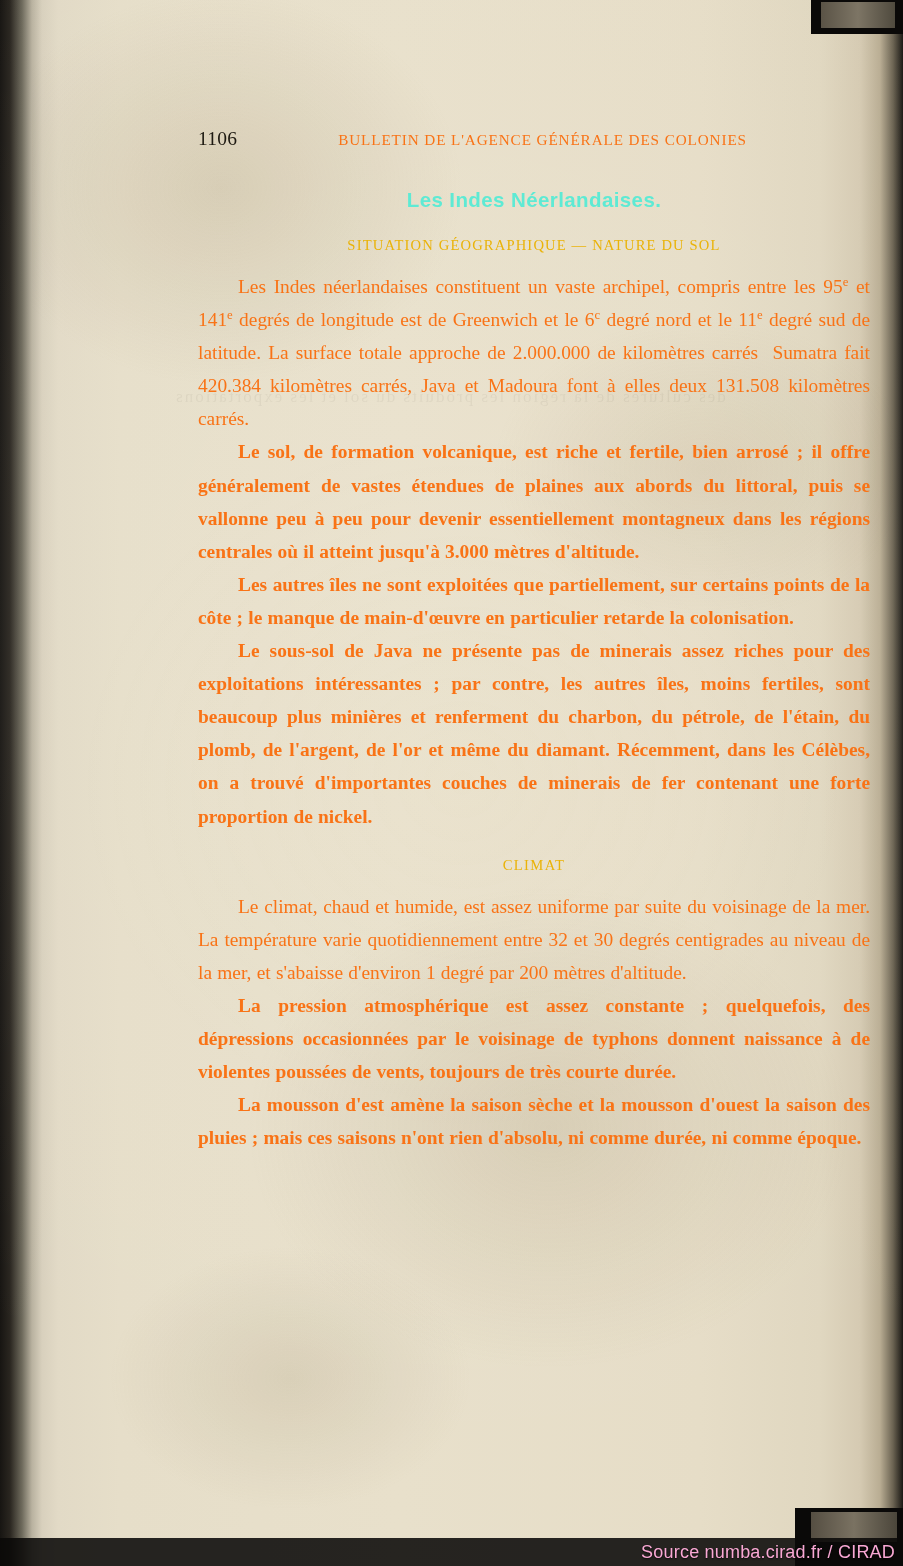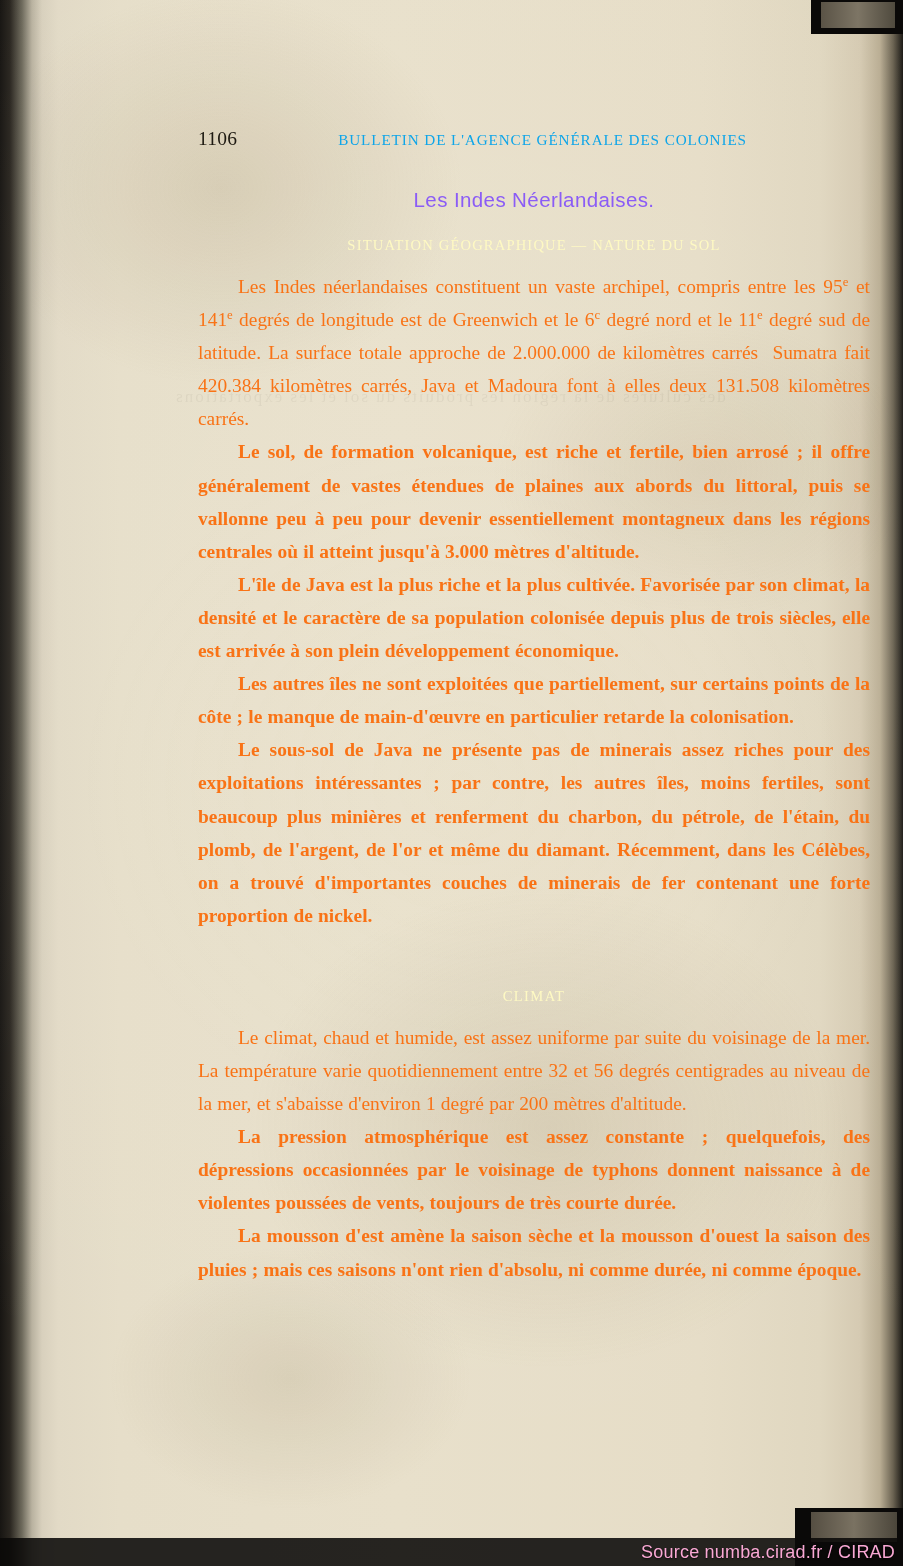--- a/index.html
+++ b/index.html
@@ -99,46 +99,46 @@
     letter-spacing: 0.2px;
     color: #1d1911;
   }
   .runhead-title {
     flex: 1;
     text-align: center;
     font-size: 15.2px;
     letter-spacing: 0.9px;
     font-variant: small-caps;
     text-transform: uppercase;
-    color: #0ea5e9;
+    color: #f97316;
     padding-right: 22px;
   }
 
   h1.doc-title {
     margin: 34px 0 0 0;
     text-align: center;
     font-family: "Liberation Sans", sans-serif;
     font-size: 20.5px;
-    font-weight: normal;
+    font-weight: bold;
     letter-spacing: 0.4px;
-    color: #8b5cf6;
+    color: #5eead4;
   }
 
   h2.section {
     margin: 25px 0 0 0;
     text-align: center;
     font-size: 14.6px;
     font-weight: normal;
     letter-spacing: 1.15px;
     text-transform: uppercase;
     font-variant: small-caps;
-    color: #fef9c3;
+    color: #eab308;
   }
   h2.section.climat {
-    margin-top: 56px;
+    margin-top: 24px;
     letter-spacing: 1.4px;
   }
 
   p.para {
     margin: 0;
     font-size: 19.4px;
     line-height: 33.1px;
     text-align: justify;
     text-indent: 40px;
     color: #f97316;
@@ -193,27 +193,26 @@
     </div>
 
     <h1 class="doc-title">Les Indes Néerlandaises.</h1>
 
     <h2 class="section">Situation géographique — Nature du sol</h2>
 
     <p class="para first">
       Les Indes néerlandaises constituent un vaste archipel, compris entre les 95<sup class="ord">e</sup> et 141<sup class="ord">e</sup> degrés de longitude est de Greenwich et le 6<sup class="ord">c</sup> degré nord et le 11<sup class="ord">e</sup> degré sud de latitude. La surface totale approche de 2.000.000 de kilomètres carrés&nbsp; Sumatra fait 420.384 kilomètres carrés, Java et Madoura font à elles deux 131.508 kilomètres carrés.
     </p>
     <p class="para">Le sol, de formation volcanique, est riche et fertile, bien arrosé ; il offre généralement de vastes étendues de plaines aux abords du littoral, puis se vallonne peu à peu pour devenir essentiellement montagneux dans les régions centrales où il atteint jusqu'à 3.000 mètres d'altitude.</p>
-    <p class="para">L'île de Java est la plus riche et la plus cultivée. Favorisée par son climat, la densité et le caractère de sa population colonisée depuis plus de trois siècles, elle est arrivée à son plein développement économique.</p>
     <p class="para">Les autres îles ne sont exploitées que partiellement, sur certains points de la côte ; le manque de main-d'œuvre en particulier retarde la colonisation.</p>
     <p class="para">Le sous-sol de Java ne présente pas de minerais assez riches pour des exploitations intéressantes ; par contre, les autres îles, moins fertiles, sont beaucoup plus minières et renferment du charbon, du pétrole, de l'étain, du plomb, de l'argent, de l'or et même du diamant. Récemment, dans les Célèbes, on a trouvé d'importantes couches de minerais de fer contenant une forte proportion de nickel.</p>
 
     <h2 class="section climat">Climat</h2>
 
-    <p class="para first">Le climat, chaud et humide, est assez uniforme par suite du voisinage de la mer. La température varie quotidiennement entre 32 et 56 degrés centigrades au niveau de la mer, et s'abaisse d'environ 1 degré par 200 mètres d'altitude.</p>
+    <p class="para first">Le climat, chaud et humide, est assez uniforme par suite du voisinage de la mer. La température varie quotidiennement entre 32 et 30 degrés centigrades au niveau de la mer, et s'abaisse d'environ 1 degré par 200 mètres d'altitude.</p>
     <p class="para">La pression atmosphérique est assez constante ; quelquefois, des dépressions occasionnées par le voisinage de typhons donnent naissance à de violentes poussées de vents, toujours de très courte durée.</p>
     <p class="para">La mousson d'est amène la saison sèche et la mousson d'ouest la saison des pluies ; mais ces saisons n'ont rien d'absolu, ni comme durée, ni comme époque.</p>
 
   </div>
 </div>
 
 <div id="credit-bar"></div>
 <div id="credit">Source numba.cirad.fr / CIRAD</div>
 
 </body></html>

